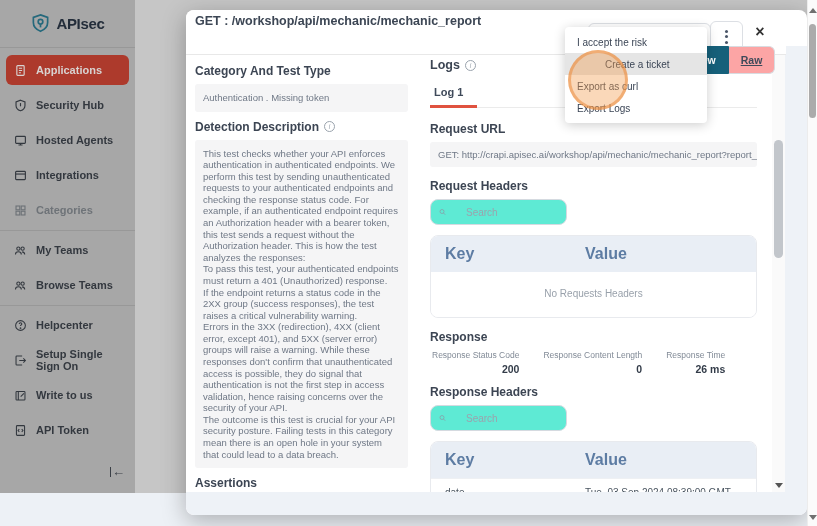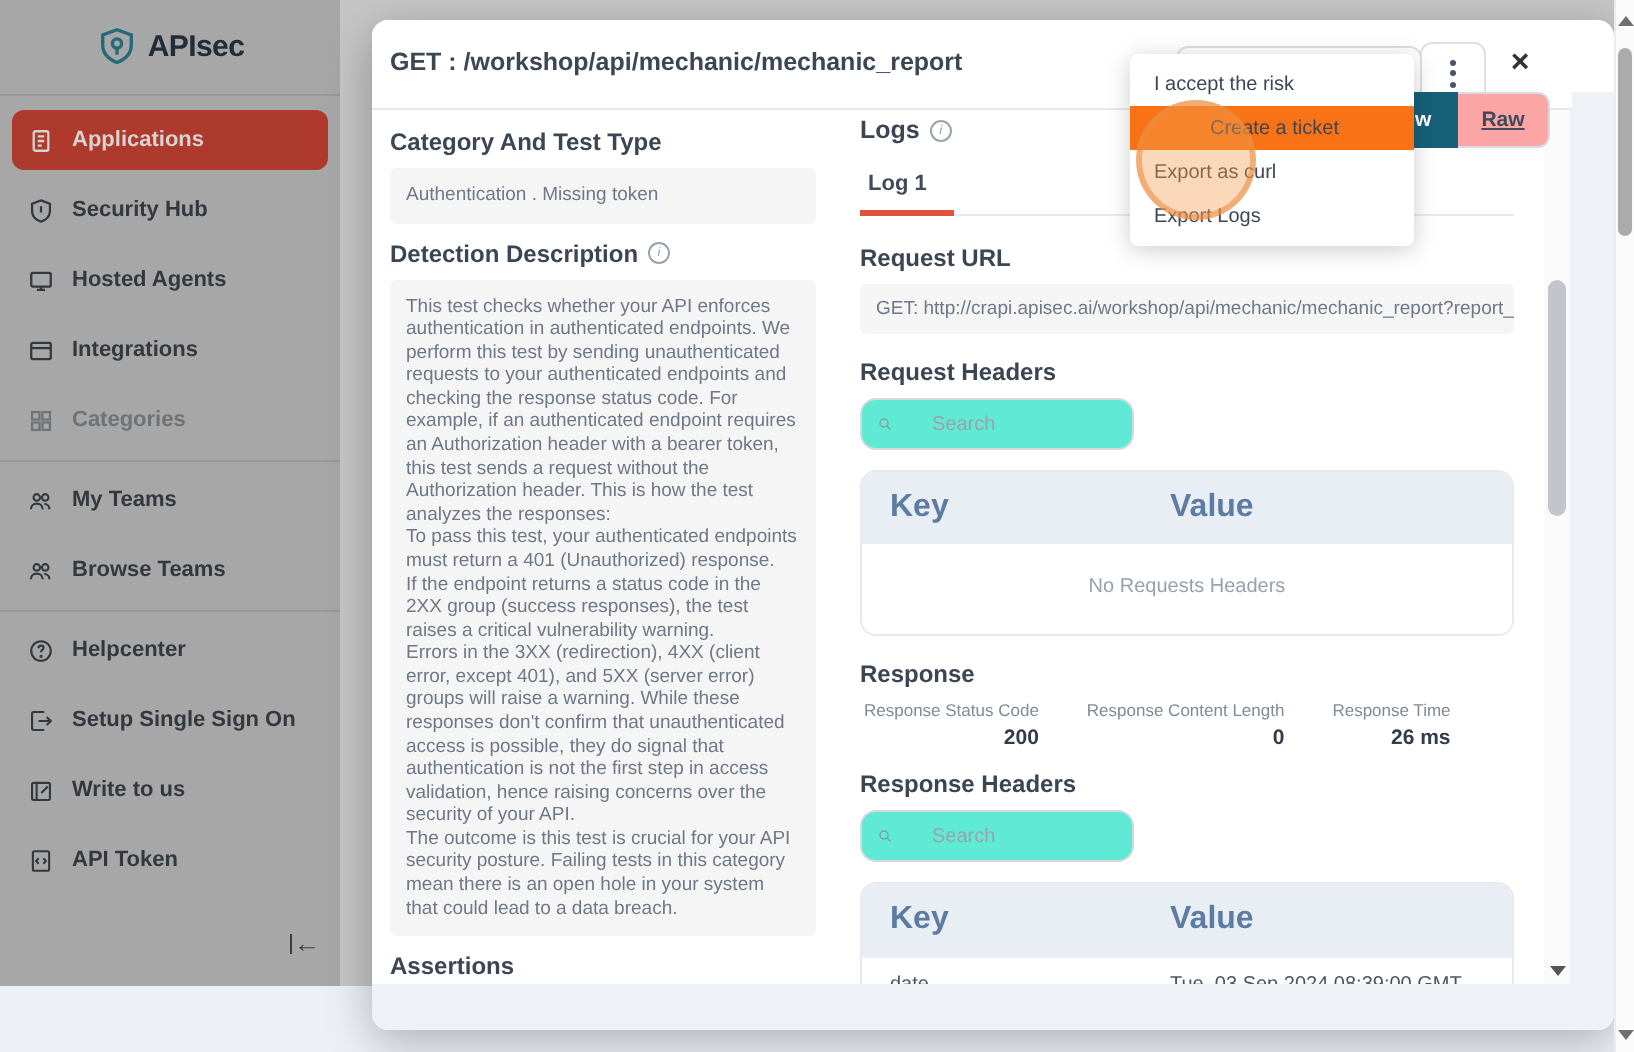--- a/index.html
+++ b/index.html
@@ -1,41 +1,41 @@
 <!DOCTYPE html>
 <html><head>
 <meta charset="utf-8">
 <style>
   html,body{margin:0;padding:0;}
   .page{position:relative;width:817px;height:526px;background:#c6c6c6;overflow:hidden;
         font-family:"Liberation Sans",sans-serif;-webkit-font-smoothing:antialiased;}
 
   
   .bottom-strip{position:absolute;left:0;top:493px;width:817px;height:33px;background:#edf1f6;z-index:5;}
-  .sidebar{position:absolute;left:0;top:0;width:170px;height:493px;background:#a7a7a7;z-index:2;}
+  .sidebar{position:absolute;left:0;top:0;width:135px;height:493px;background:#a7a7a7;z-index:2;}
   .logo-row{height:47px;display:flex;align-items:center;justify-content:center;gap:5px;
             border-bottom:1px solid #989898;}
   .logo-text{font-size:15px;font-weight:800;color:#232d3a;letter-spacing:-.3px;}
   .nav{padding:7px 6px 0 6px;}
   .nav-item{height:30px;margin-bottom:5px;display:flex;align-items:center;gap:9px;
             padding:0 8px;border-radius:6px;font-size:11px;font-weight:700;color:#33383f;cursor:pointer;}
   .nav-item .ic{display:flex;align-items:center;}
   .nav-item.active{background:#ad3a2c;color:#d8d3d1;}
   .nav-item.disabled{color:#6e7378;}
   .nav-divider{border-top:1px solid #989898;margin:3px -6px 4px -6px;}
   .collapse-row{display:flex;justify-content:flex-end;padding:14px 10px 0 0;}
   .collapse-btn{display:flex;align-items:center;color:#3a3f46;font-size:13px;cursor:pointer;}
   .collapse-btn .bar{width:1.5px;height:10px;background:#3a3f46;margin-right:1px;}
 
   
   .modal{position:absolute;left:186px;top:10px;width:621px;height:505px;background:#fff;
          border-radius:8px;box-shadow:0 6px 24px rgba(0,0,0,.28);z-index:10;overflow:hidden;}
   .modal-header{position:absolute;left:0;top:0;width:600px;height:44px;border-bottom:1px solid #e8e8e8;
                 background:#fff;}
-  .modal-title{position:absolute;left:9px;top:14px;font-size:12.5px;font-weight:700;color:#3c4654;}
+  .modal-title{position:absolute;left:9px;top:4px;font-size:12.5px;font-weight:700;color:#3c4654;}
   .scan-btn{position:absolute;left:402px;top:13px;height:25px;display:flex;align-items:center;gap:6px;
             padding:0 12px;border:1px solid #dcdfe4;border-radius:6px;background:#fff;
             color:#8b9ab0;font-size:10.5px;cursor:pointer;}
   .crescent{width:10px;height:10px;border-radius:50%;box-shadow:inset 3px 0 0 0 #8b9ab0;}
   .kebab-btn{position:absolute;left:524px;top:11px;width:31px;height:29px;border:1px solid #dcdfe4;
              border-radius:6px;background:#fff;display:flex;flex-direction:column;align-items:center;
              justify-content:center;gap:2.5px;cursor:pointer;}
   .kebab-btn i{width:3px;height:3px;border-radius:50%;background:#4a5568;}
   .close-btn{position:absolute;left:563px;top:11px;width:22px;height:22px;display:flex;align-items:center;
              justify-content:center;font-size:16px;font-weight:700;color:#333;cursor:pointer;}
@@ -80,21 +80,21 @@
   .tbl-empty{background:#fff;text-align:center;padding:16px 0 18px 0;font-size:10px;color:#99a1ab;}
   .stats{display:flex;margin:4px 0 2px 2px;}
   .stat{margin-right:24px;}
   .stat .lbl{font-size:8.5px;color:#818a96;margin-bottom:3px;}
   .stat .val{font-size:10.5px;font-weight:700;color:#333c49;text-align:right;}
 
   
   .menu{position:absolute;left:565px;top:27px;width:142px;background:#fff;border-radius:4px;z-index:30;
         box-shadow:0 2px 12px rgba(0,0,0,.2);padding:4px 0;}
   .menu-item{padding:5.5px 12px;font-size:10px;color:#3c4656;cursor:pointer;white-space:nowrap;}
-  .menu-item.hl{background:#f97316;padding-left:40px;}
+  .menu-item.hl{background:#e5e5e5;padding-left:40px;}
   .click-ring{position:absolute;left:568px;top:50px;width:54px;height:54px;border-radius:50%;z-index:40;
               background:rgba(243,157,79,.40);border:3px solid rgba(235,138,60,.55);pointer-events:none;}
 
   
   .pagebar{position:absolute;left:807px;top:0;width:10px;height:526px;background:#fbfbfb;
            border-left:1px solid #ececec;z-index:50;}
   .pagebar .up{position:absolute;left:1px;top:8px;width:0;height:0;border-left:4px solid transparent;
                border-right:4px solid transparent;border-bottom:5px solid #707070;}
   .pagebar .down{position:absolute;left:1px;bottom:6px;width:0;height:0;border-left:4px solid transparent;
                border-right:4px solid transparent;border-top:5px solid #707070;}

